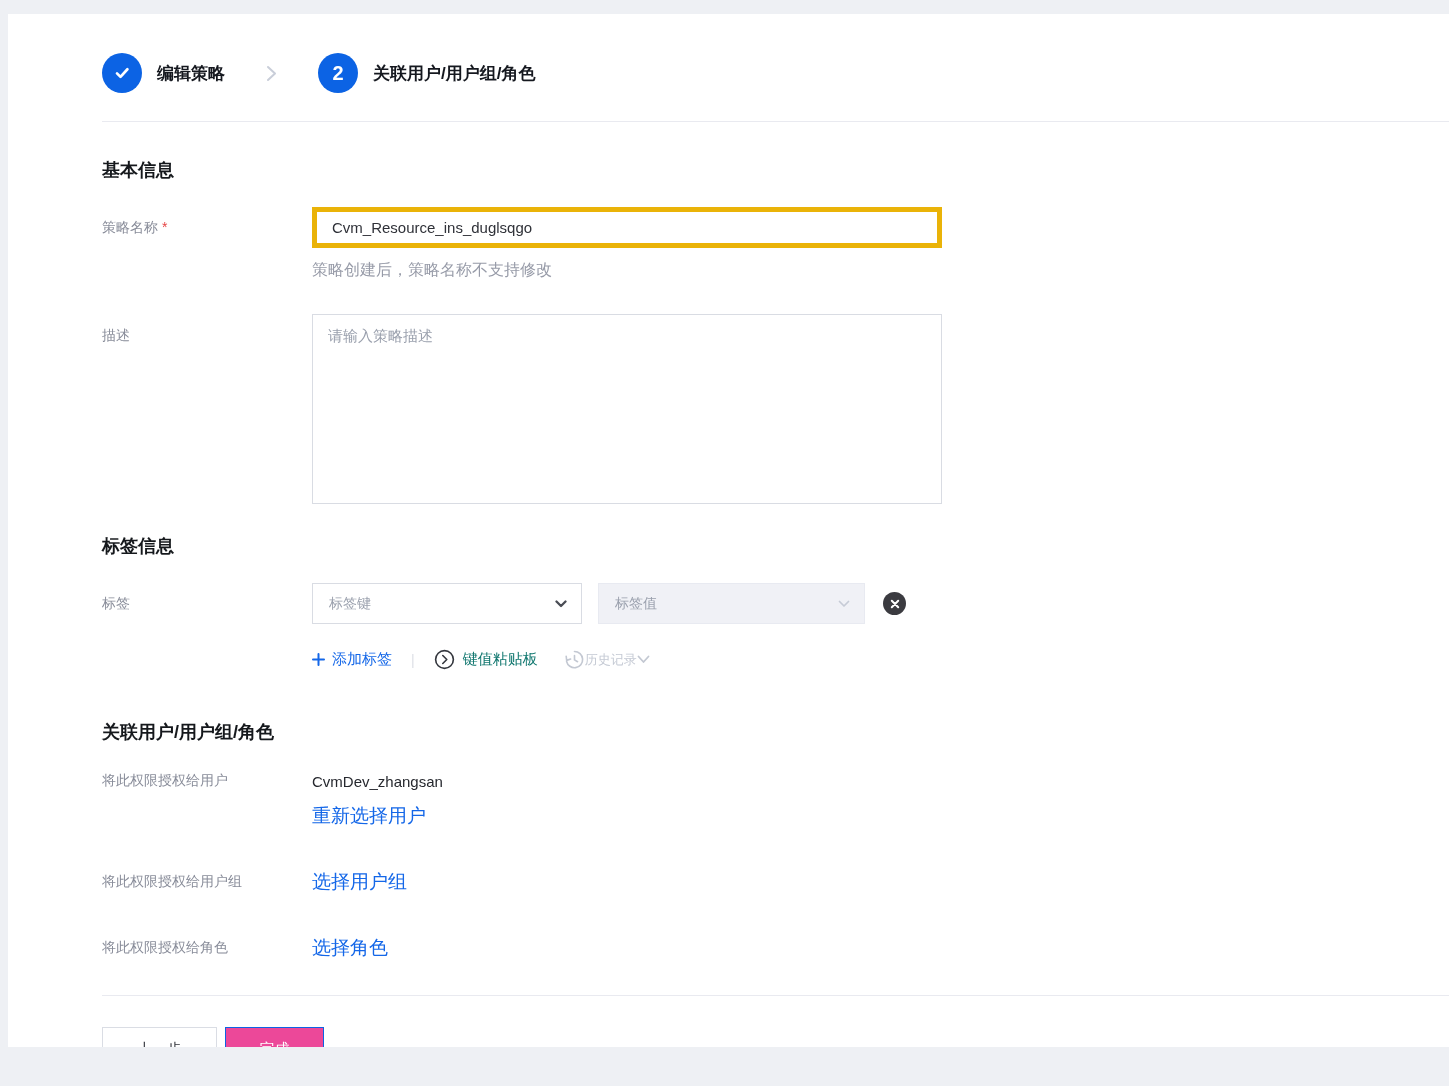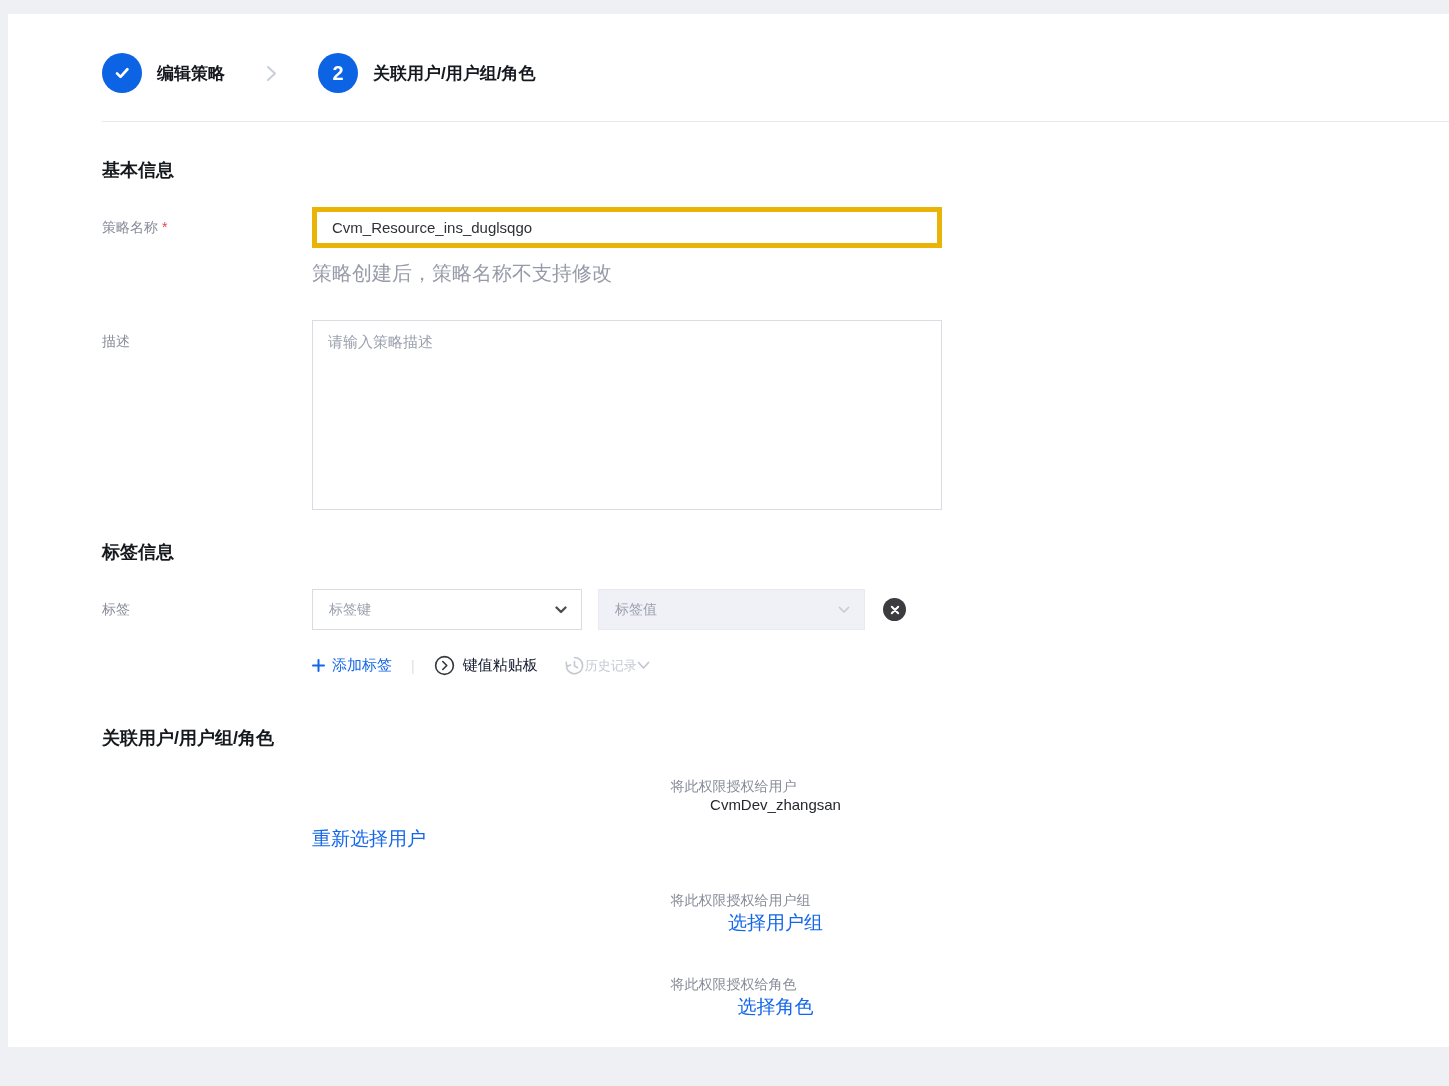--- a/index.html
+++ b/index.html
@@ -73,21 +73,21 @@
     border: 5px solid #eab308;
     padding: 0 15px;
     font-size: 15px;
     color: #2f3138;
     font-family: "Liberation Sans", "DejaVu Sans", sans-serif;
     outline: none;
     background: #fff;
   }
   .help-text {
     margin: 12px 0 13px 257px;
-    font-size: 20px;
+    font-size: 16px;
     color: #979ba8;
   }
   .desc-area {
     width: 630px; height: 190px;
     border: 1px solid #d9dce3;
     padding: 12px 15px;
     font-size: 15px;
     font-family: "Liberation Sans", "DejaVu Sans", sans-serif;
     color: #2f3138;
     resize: none;
@@ -137,34 +137,34 @@
     color: #1467e8;
     cursor: pointer;
     font-family: "Liberation Sans", "DejaVu Sans", sans-serif;
     padding: 0;
     text-decoration: none;
   }
   .pipe { color: #dcdfe6; margin: 0 19px; font-size: 14px; }
   .dark-btn {
     display: inline-flex; align-items: center; gap: 8px;
     background: none; border: none;
-    font-size: 15px; color: #0f172a;
+    font-size: 15px; color: #0f766e;
     cursor: pointer; padding: 0;
     font-family: "Liberation Sans", "DejaVu Sans", sans-serif;
   }
   .muted-btn {
     display: inline-flex; align-items: center; gap: 0;
     background: none; border: none;
     font-size: 13px; color: #c5cad4;
     cursor: pointer; padding: 0;
     margin-left: 26px;
     font-family: "Liberation Sans", "DejaVu Sans", sans-serif;
   }
   
-  .assoc-row { margin-top: 40px; flex-direction: column; }
+  .assoc-row { margin-top: 40px; }
   .assoc-row.first { margin-top: 28px; }
   .assoc-value { font-size: 15px; color: #26282e; }
   .assoc-link {
     display: inline-block;
     font-size: 19px;
     color: #1467e8;
     cursor: pointer;
     text-decoration: none;
   }
   .relink { margin: 13px 0 0 257px; }

